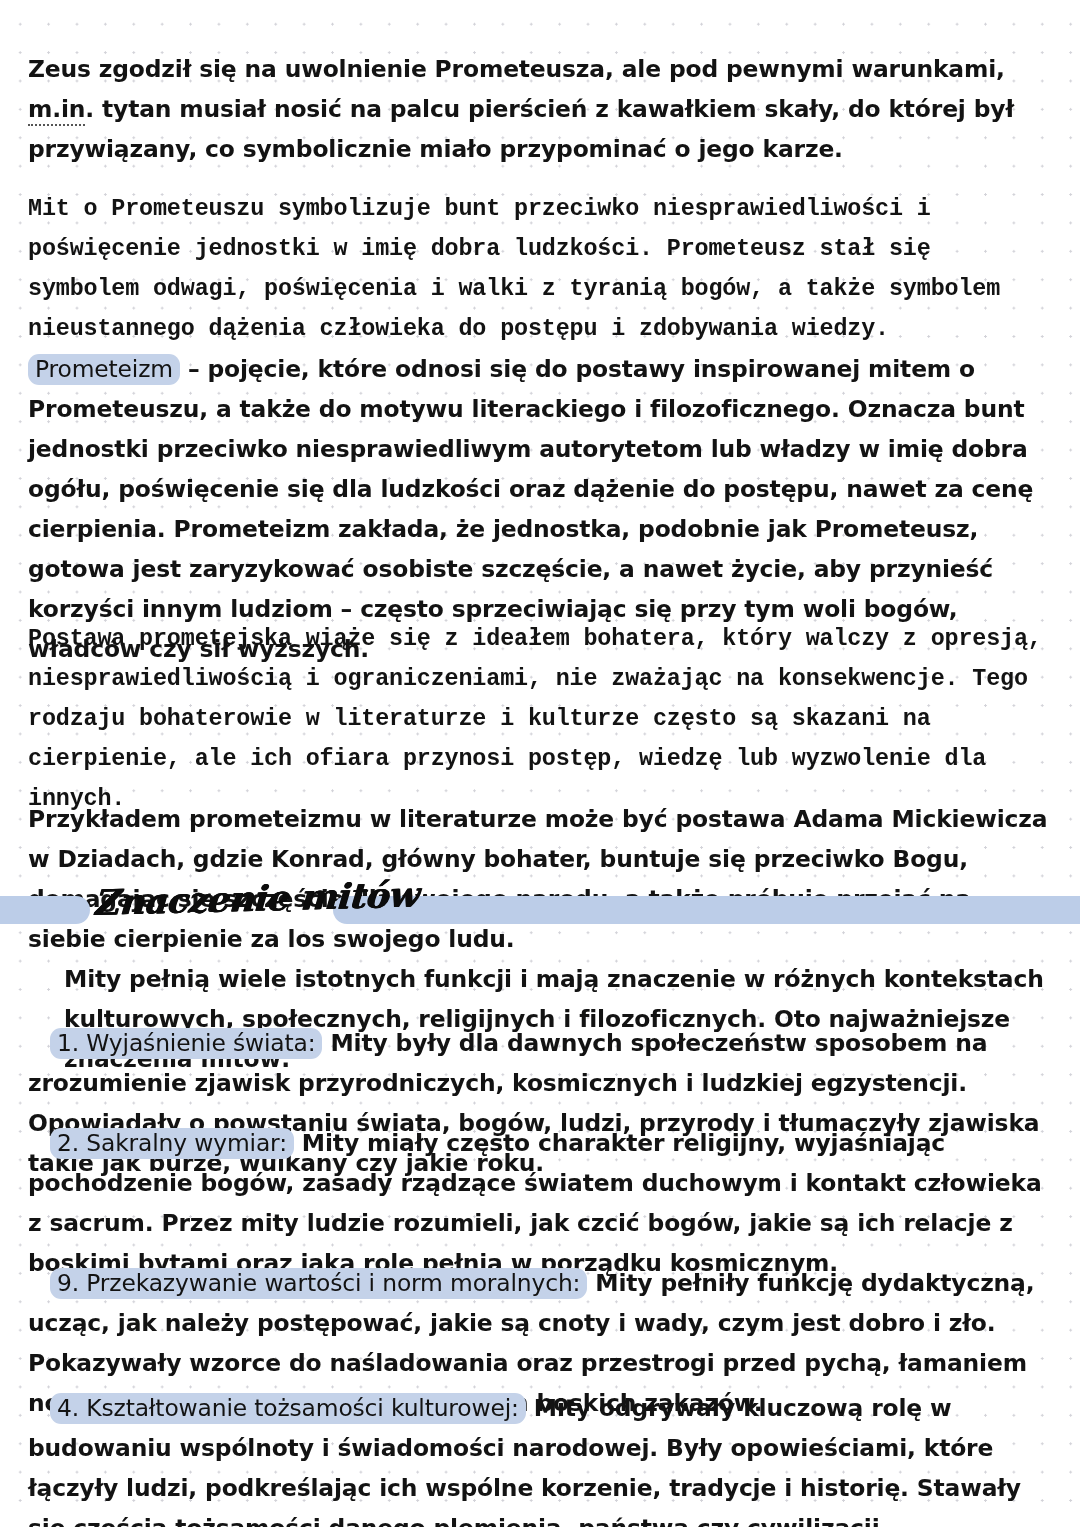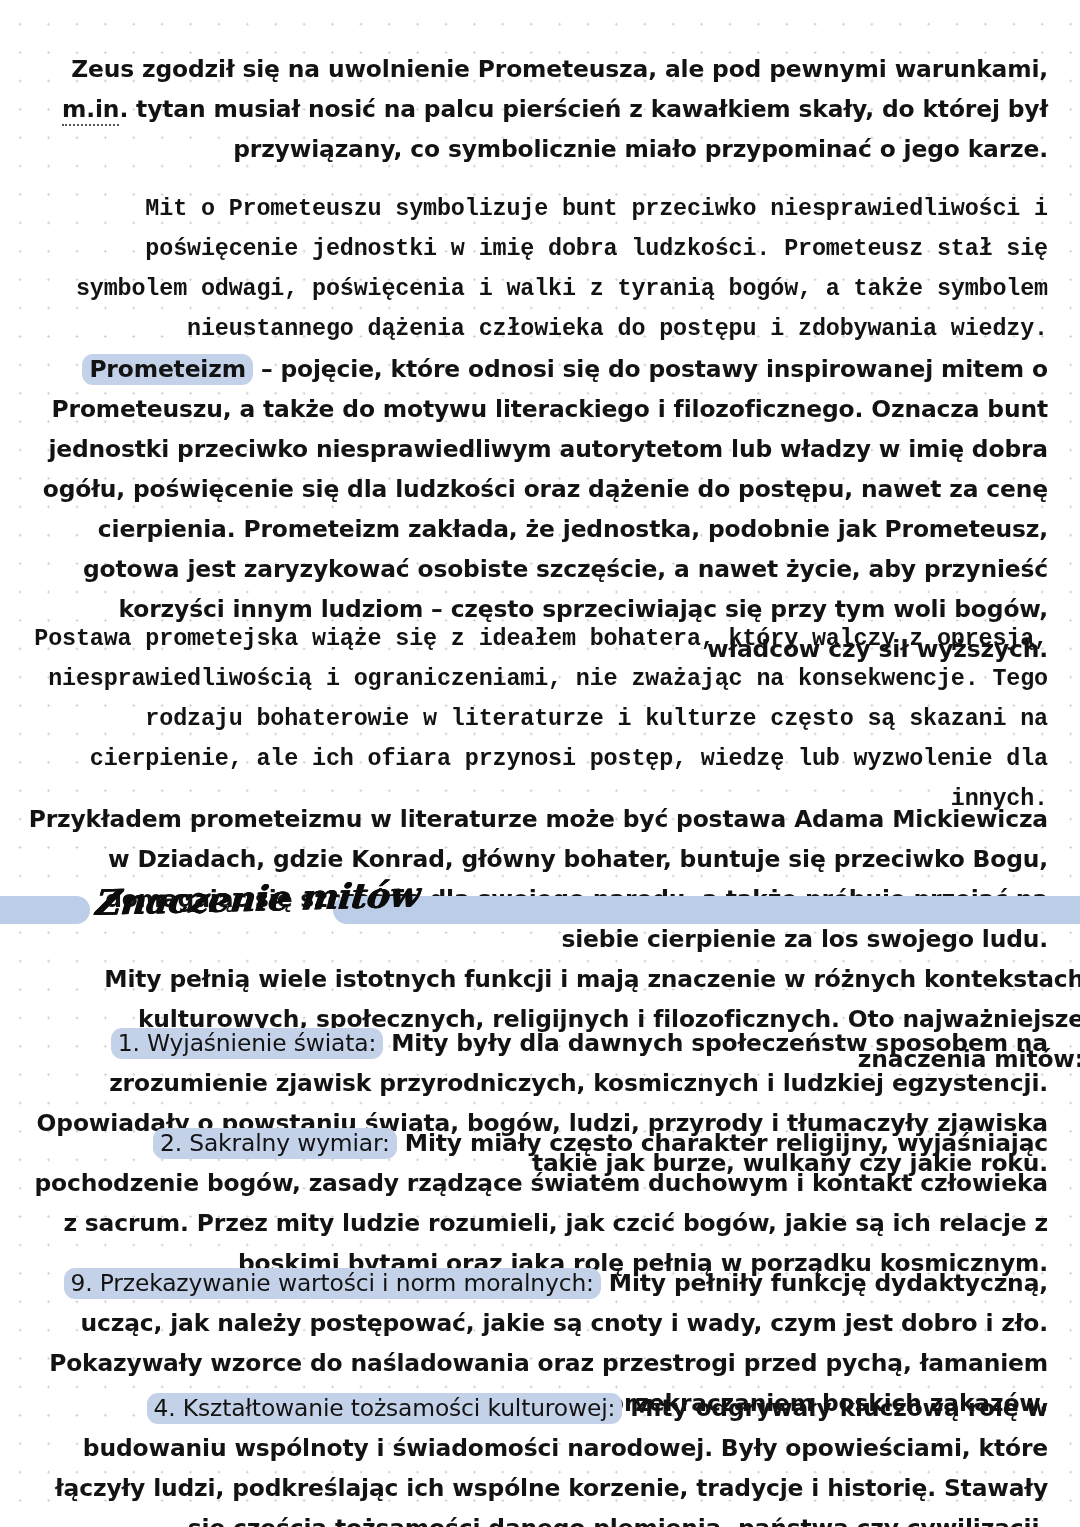--- a/index.html
+++ b/index.html
@@ -18,21 +18,20 @@
     color: #111111;
     overflow: hidden;
     position: relative;
   }
 
   .page {
     position: relative;
     width: 1080px;
     height: 1527px;
     box-sizing: border-box;
-    text-align: right;
   }
 
   
   .para {
     position: absolute;
     left: 28px;
     width: 1020px;
     font-size: 23.4px;
     line-height: 40px;
     font-weight: 600;
@@ -41,21 +40,21 @@
     text-rendering: optimizeLegibility;
   }
 
   
   .hl {
     background-color: #c4d2e9;
     border-radius: 11px;
     padding: 1px 7px 2px 7px;
     box-decoration-break: clone;
     -webkit-box-decoration-break: clone;
-    font-weight: 700;
+    font-weight: 400;
   }
   .spell {
     border-bottom: 2px dotted #555555;
     padding-bottom: 1px;
   }
 
   
   .banner {
     position: absolute;
     left: 0;

